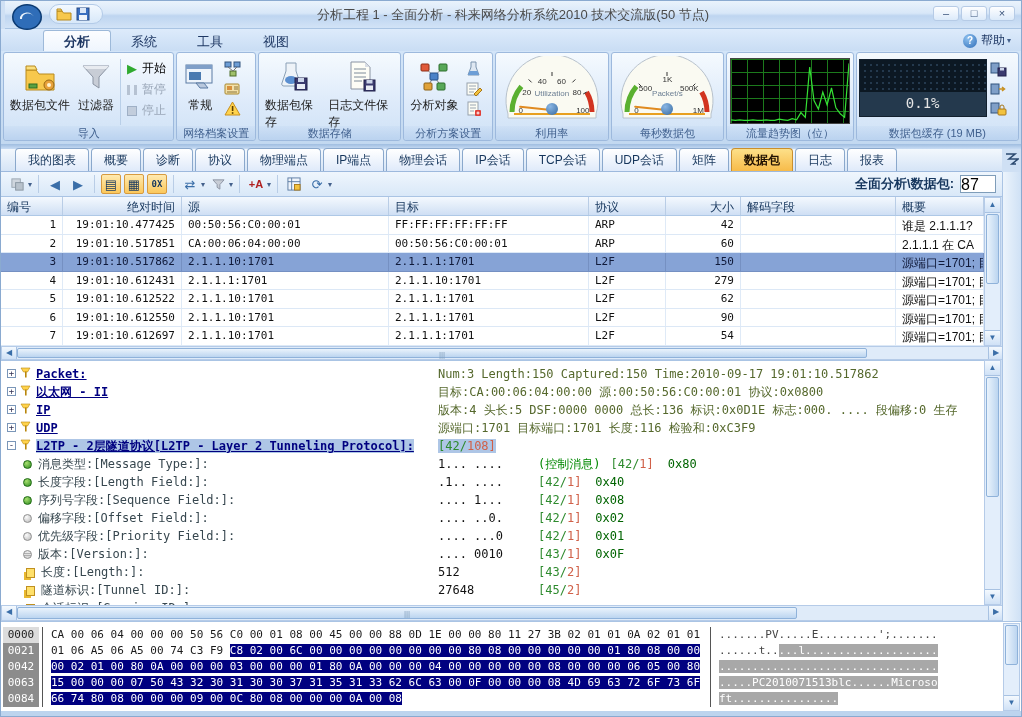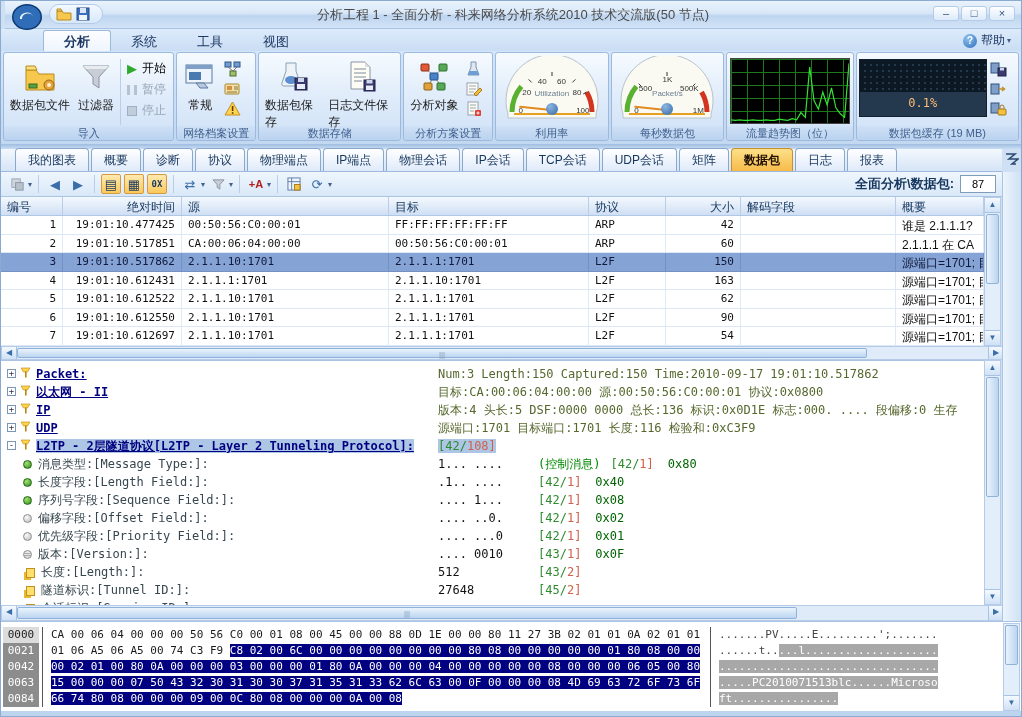--- a/index.html
+++ b/index.html
@@ -50,42 +50,42 @@
   .gauge .tick{position:absolute;font-size:8px;color:#333;transform:translateX(-50%);}
   .needle{position:absolute;left:52px;top:53px;width:33px;height:2px;background:#e08a20;transform-origin:0 50%;transform:rotate(186deg);border-radius:2px;}
   .hub{position:absolute;left:46px;top:47px;width:12px;height:12px;border-radius:50%;background:radial-gradient(circle at 35% 30%,#8ab6e4,#35699f);}
   .trend{width:120px;height:66px;background:#000;border:1px solid #444;position:relative;margin:2px auto;
     background-image:repeating-linear-gradient(90deg,#1c7a1c 0 1px,transparent 1px 16px),repeating-linear-gradient(#1c7a1c 0 1px,transparent 1px 13px);}
   .trend svg{position:absolute;inset:0;}
   .bufpanel{width:128px;height:58px;border:1px solid #12202e;margin-top:3px;}
   .led{height:32px;background-color:#24394d;
     background-image:linear-gradient(90deg,#0c1823 0 4px,transparent 4px 6px),linear-gradient(#0c1823 0 4px,transparent 4px 6px);
     background-size:6px 6px;}
-  .bufval{height:24px;background:#24394d;color:#fdba74;text-align:center;line-height:22px;font-size:12px;font-family:"DejaVu Sans Mono",monospace;}
+  .bufval{height:24px;background:#24394d;color:#e5e5e5;text-align:center;line-height:22px;font-size:14px;font-family:"DejaVu Sans Mono",monospace;}
 
   
   .tabsep{position:absolute;top:143px;left:0;right:0;height:5px;background:linear-gradient(#9fbde0,#c8dcf4);}
   .viewtabs{position:absolute;top:148px;left:0;right:19px;height:23px;background:linear-gradient(#f3f8fd,#d5e4f6);display:flex;align-items:flex-end;padding-left:14px;border-bottom:1px solid #9db9dd;}
   .vtab{padding:3px 12px 2px;margin-right:2px;border:1px solid #8aa8cc;border-bottom:none;border-radius:4px 4px 0 0;
     background:linear-gradient(#ffffff,#dfeafa);color:#16365c;font-size:12px;cursor:default;white-space:nowrap;margin-top:20px;}
   .vtab.sel{background:linear-gradient(#fde089,#f7bb4a);border-color:#c98f2e;color:#201000;font-weight:bold;}
   .pinbox{position:absolute;right:2px;top:150px;width:16px;height:18px;}
 
   
   .toolbar{position:absolute;top:171px;left:0;right:19px;height:25px;background:linear-gradient(#eff6fd,#d9e8f8);
     border-bottom:1px solid #aac4e4;display:flex;align-items:center;padding:0 6px;gap:3px;}
   .tico{min-width:20px;height:20px;display:flex;align-items:center;justify-content:center;font-size:13px;color:#3a6ea8;border:1px solid transparent;border-radius:2px;padding:0 1px;}
   .tico.gray{color:#9aa7b8;}
   .tico.toggled{background:linear-gradient(#ffeab0,#fbc85c);border-color:#d79b3f;color:#17375e;}
   .caret{font-size:8px;color:#44618c;margin-left:-2px;}
   .tsep{width:1px;height:18px;background:#b9cde6;margin:0 3px;}
   .hexico{font-family:"DejaVu Sans Mono",monospace;font-size:9px;font-weight:bold;color:#17375e;}
   .counter{margin-left:auto;display:flex;align-items:center;gap:6px;}
   .counter-label{font-weight:bold;color:#17375e;font-size:13px;}
-  .counter-box{width:36px;height:18px;background:#fff;border:1px solid #7f9db9;text-align:center;line-height:17px;font-size:11px;}
+  .counter-box{width:36px;height:18px;background:#fff;border:1px solid #7f9db9;line-height:17px;font-size:16px;}
 
   
   .ptable{position:absolute;top:196px;left:0;width:983px;height:149px;background:#fff;overflow:hidden;}
   .pt-grid{display:grid;grid-template-columns:62px 119px 207px 200px 77px 75px 155px 1fr;}
   .pt-head{height:19px;background:linear-gradient(#f4f9fe,#cfdff4);border-bottom:1px solid #aec8e6;color:#17375e;}
   .pt-head .hc{padding:2px 6px;border-right:1px solid #b9cde6;white-space:nowrap;overflow:hidden;}
   .pt-row{height:18.5px;border-bottom:1px solid #dce8f6;cursor:default;}
   .pt-row .c{padding:2px 6px;border-right:1px solid #dfeaf7;white-space:nowrap;overflow:hidden;font-family:"DejaVu Sans Mono",monospace;font-size:11px;color:#111;}
   .pt-row .c.sans{font-family:"Liberation Sans","DejaVu Sans",sans-serif;font-size:12px;}
   .r{text-align:right;} 
@@ -522,21 +522,21 @@
           <span class="c r">150</span>
           <span class="c"></span>
           <span class="c sans sred">源端口=1701; 目</span>
         </div>
         <div class="pt-grid pt-row">
           <span class="c r">4</span>
           <span class="c r">19:01:10.612431</span>
           <span class="c">2.1.1.1:1701</span>
           <span class="c">2.1.1.10:1701</span>
           <span class="c pmaroon">L2F</span>
-          <span class="c r">163</span>
+          <span class="c r">279</span>
           <span class="c"></span>
           <span class="c sans sred">源端口=1701; 目</span>
         </div>
         <div class="pt-grid pt-row">
           <span class="c r">5</span>
           <span class="c r">19:01:10.612522</span>
           <span class="c">2.1.1.10:1701</span>
           <span class="c">2.1.1.1:1701</span>
           <span class="c pmaroon">L2F</span>
           <span class="c r">62</span>

